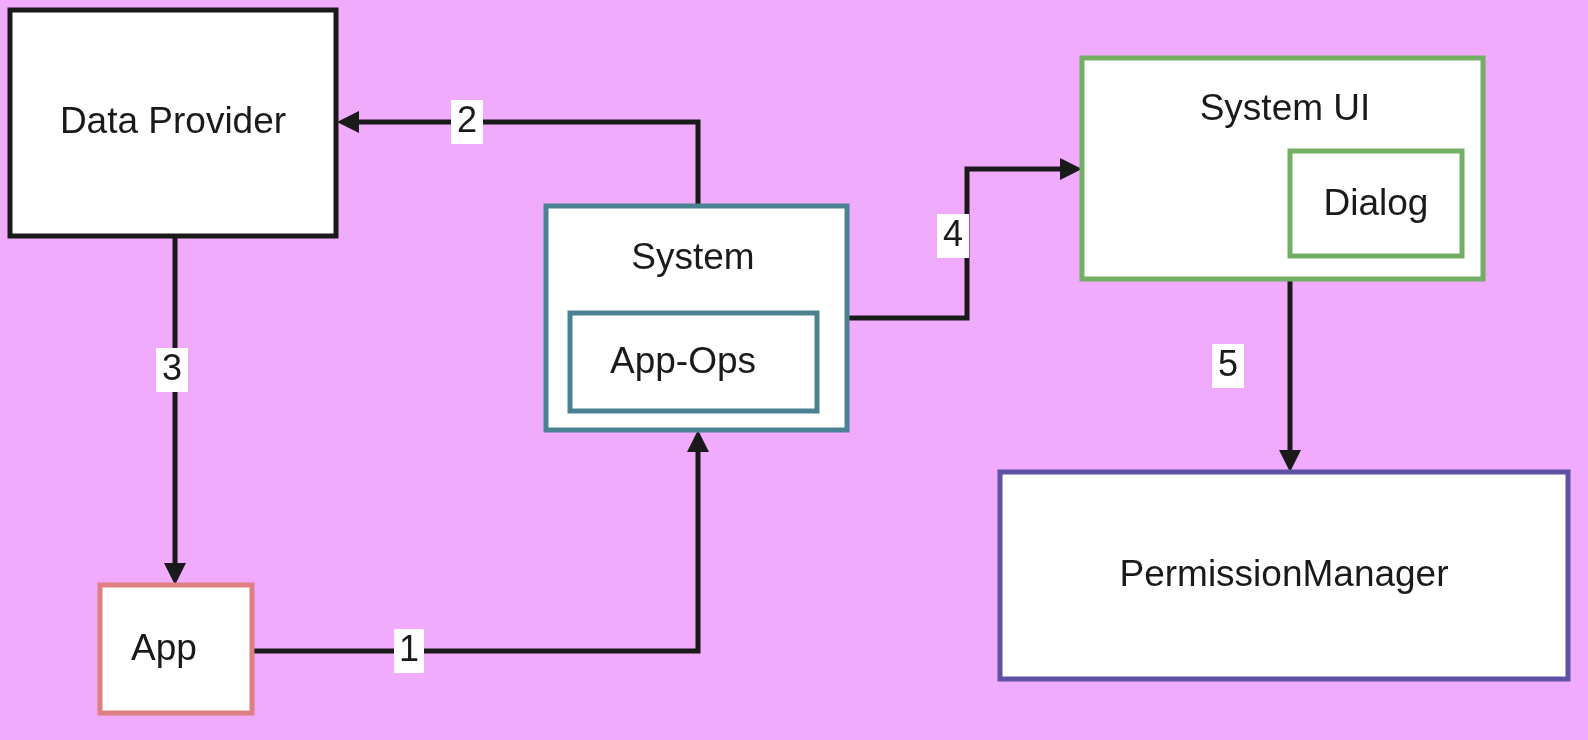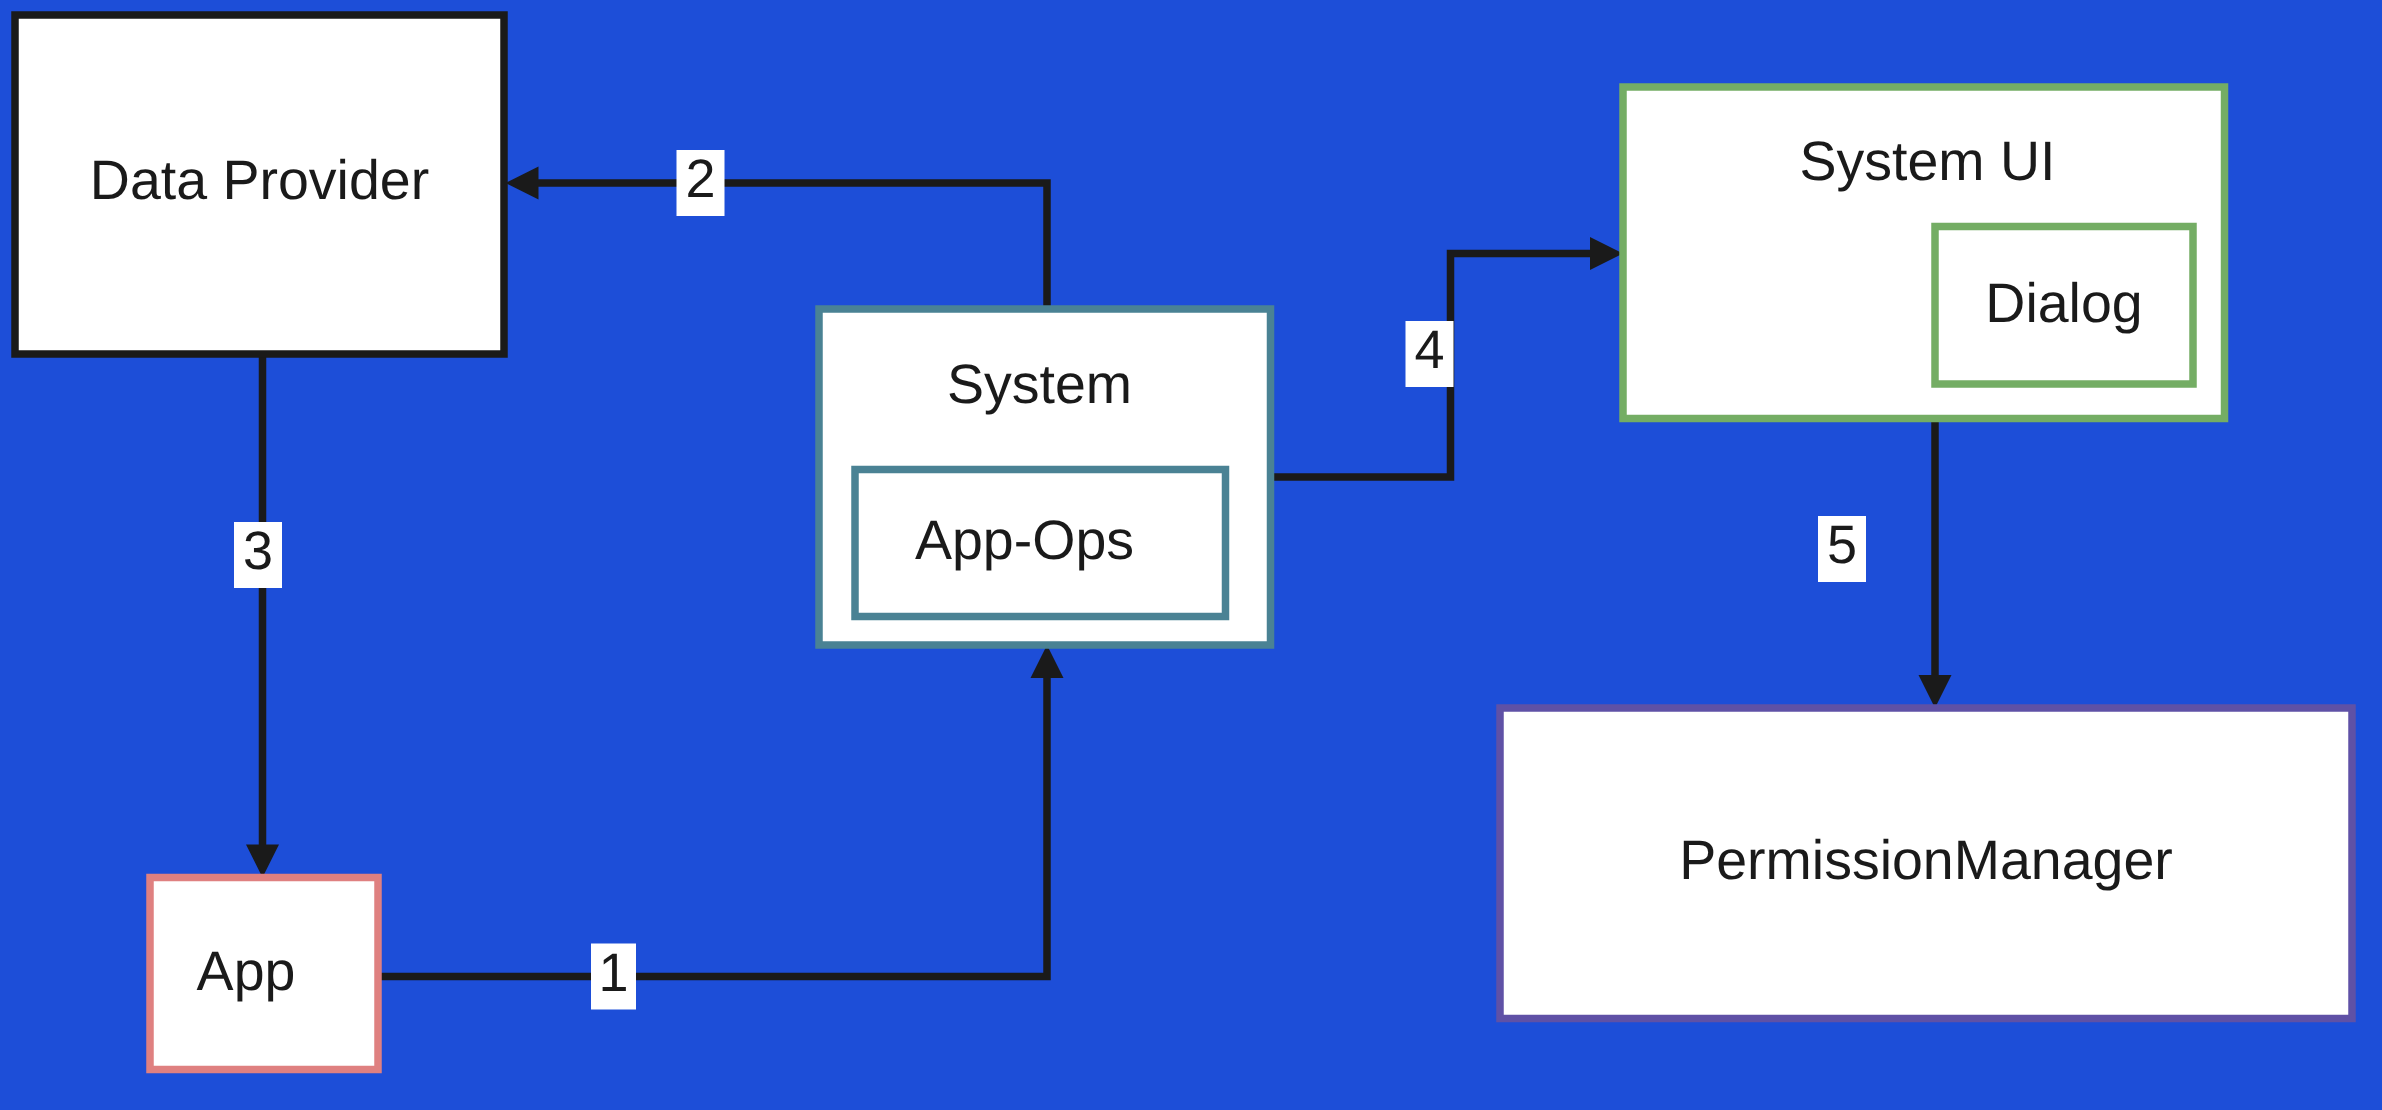--- a/index.html
+++ b/index.html
@@ -10,21 +10,21 @@
   body {
     width: 1588px;
     height: 740px;
     font-family: "Liberation Sans", sans-serif;
     overflow: hidden;
   }
   #diagram-root {
     position: relative;
     width: 1588px;
     height: 740px;
-    background: #1d4ed8;
+    background: #f0abfc;
   }
   svg#diagram-svg {
     display: block;
     width: 1588px;
     height: 740px;
   }
   .node-rect {
     fill: #ffffff;
   }
   .node-label {

